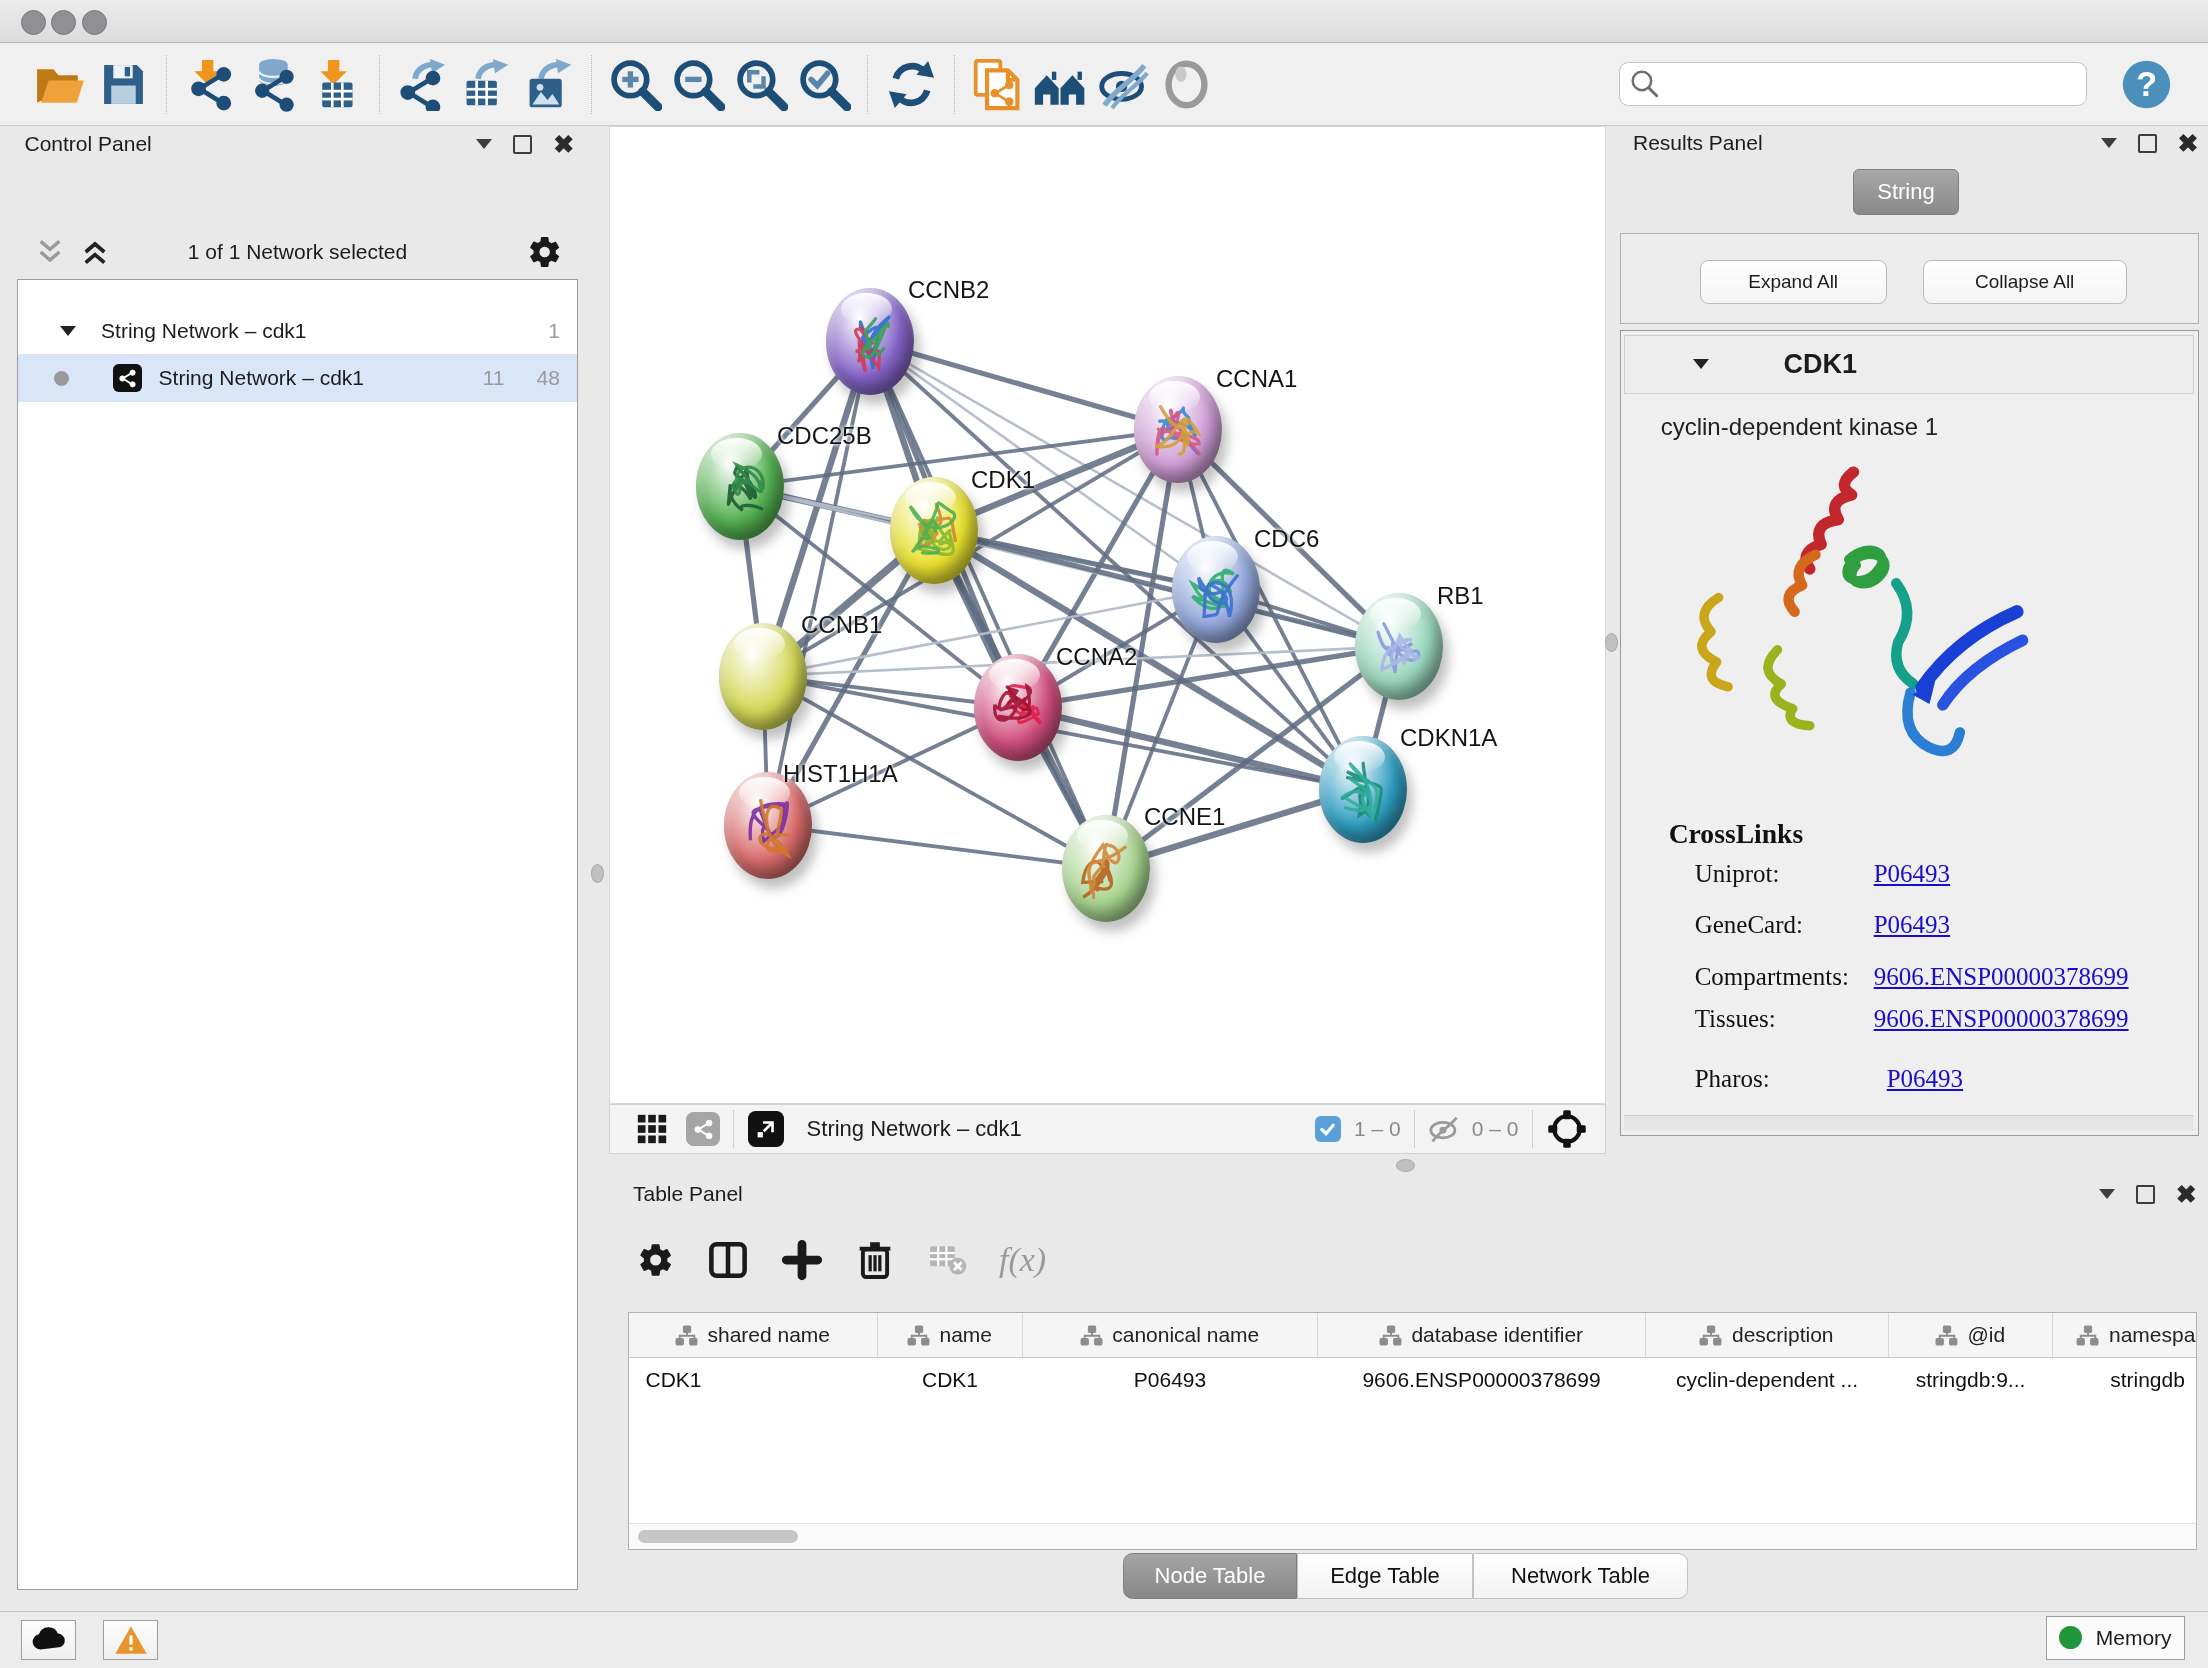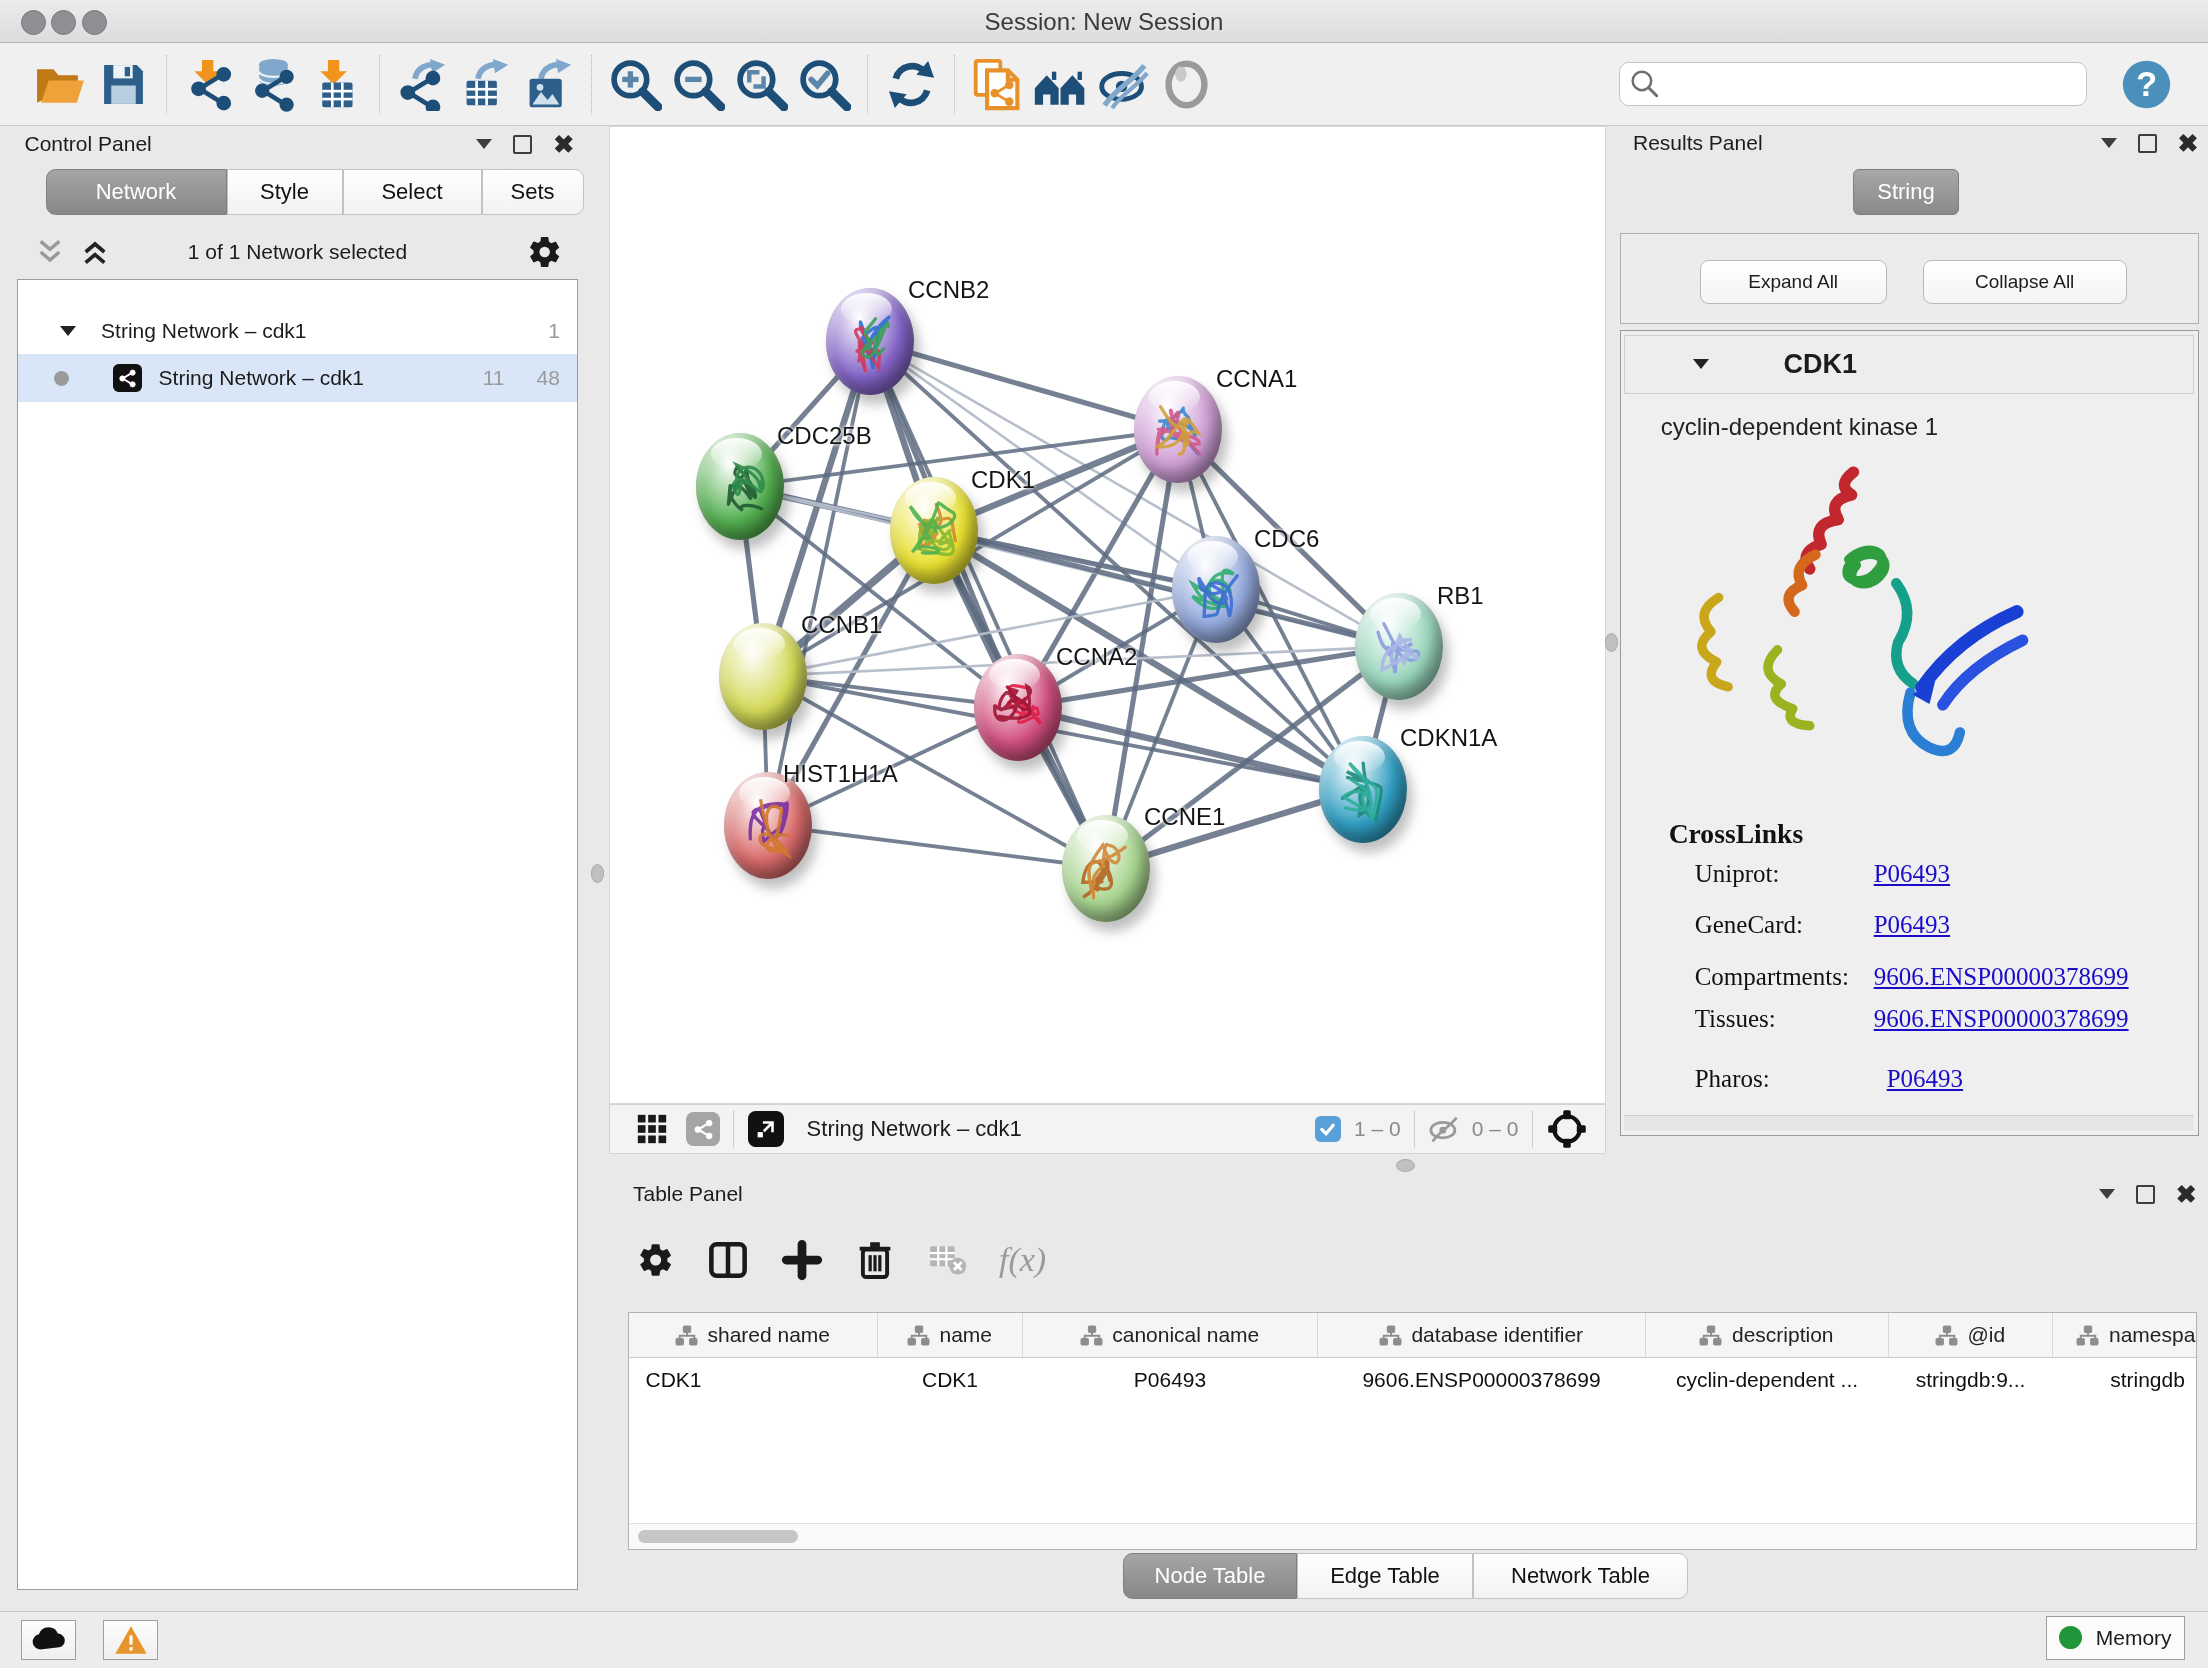--- a/index.html
+++ b/index.html
@@ -145,21 +145,20 @@
     </g>
   </defs>
 </svg>
 
 <div class="window">
 
   <div class="titlebar">
     <span class="tl" style="left:21px"></span>
     <span class="tl" style="left:51px"></span>
     <span class="tl" style="left:82px"></span>
-    <div class="win-title">Session: New Session</div>
   </div>
 
   <div class="toolbar">
     <div class="tbtn">
       <svg width="53" height="49" viewBox="0 0 26 24">
         <path d="M1.5 21 V4.5 h8 l2.5 3 h9.5 v4" fill="#c07a15"></path>
         <path d="M3.5 21 L7.2 10 h17.3 L21 21 z" fill="#f0a23a"></path>
       </svg>
     </div>
     <div class="tbtn">
@@ -322,26 +321,20 @@
 
   <div class="control-panel">
     <div class="cp-header">
       <span class="panel-title">Control Panel</span>
       <span class="panel-icons">
         <span class="icaret"></span>
         <span class="ifloat"></span>
         <span class="iclose">✖</span>
       </span>
     </div>
-    <div class="tabbar cp-tabs" id="cp-tabs">
-        <div class="ui-tab sel" style="width: 181px;">Network</div>
-        <div class="ui-tab" style="width: 116px;">Style</div>
-        <div class="ui-tab" style="width: 139px;">Select</div>
-        <div class="ui-tab" style="width: 102px;">Sets</div>
-      </div>
     <div class="cp-selector">
       <svg width="32" height="32" viewBox="0 0 24 24" style="margin-left:19px">
         <path d="M5 4 l7 6 7-6 M5 12 l7 6 7-6" fill="none" stroke="#9a9a9a" stroke-width="2.6"></path>
       </svg>
       <svg width="32" height="32" viewBox="0 0 24 24" style="margin-left:13.3px">
         <path d="M5 20 l7-6 7 6 M5 12 l7-6 7 6" fill="none" stroke="#222" stroke-width="2.8"></path>
       </svg>
       <span class="sel-text">1 of 1 Network selected</span>
       <svg width="36" height="36" viewBox="0 0 24 24" style="margin-left:auto;margin-right:17px;position:relative">
         <g fill="#1a1a1a">

